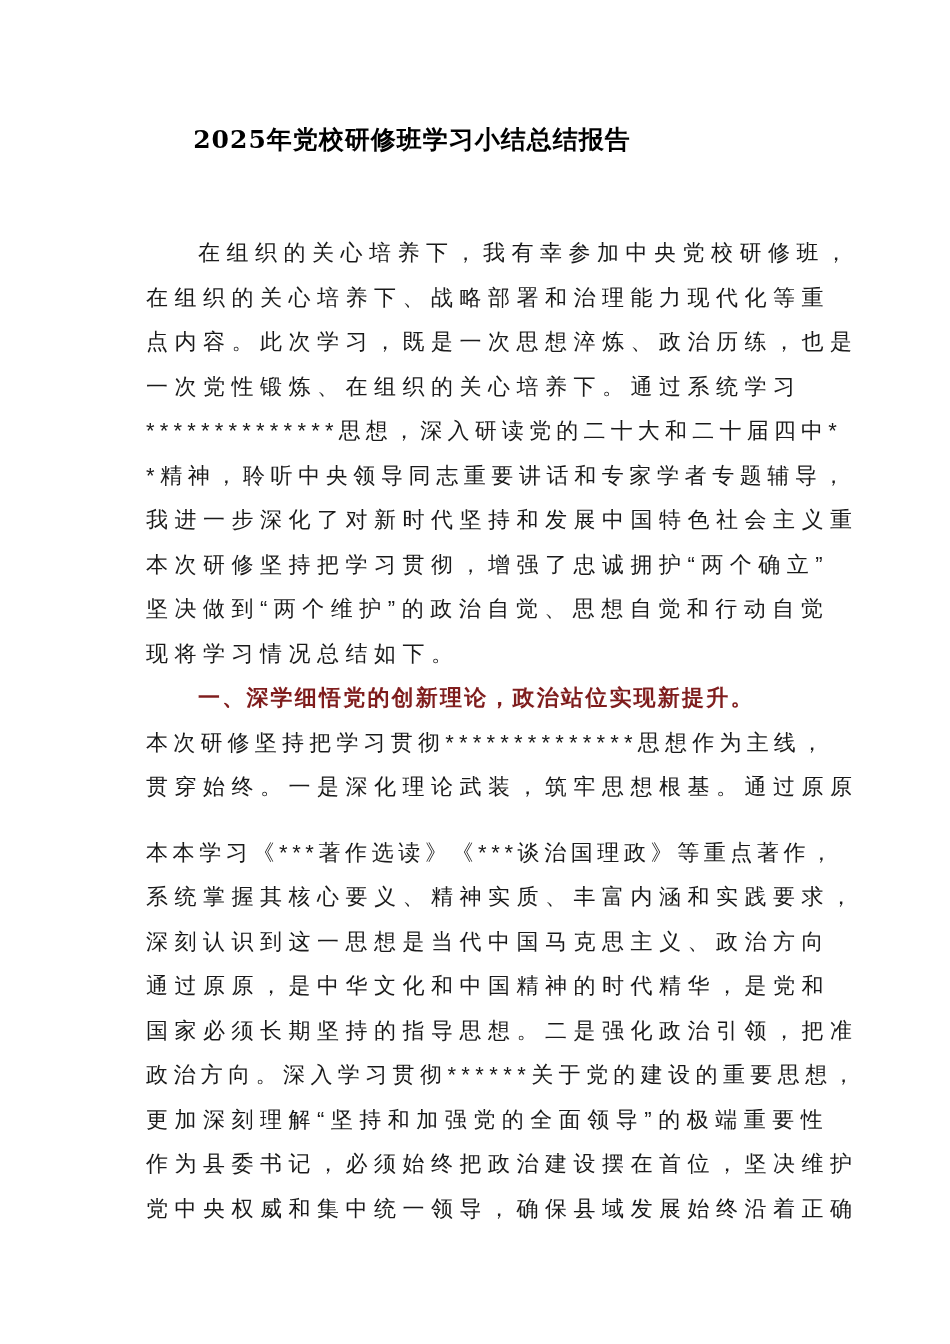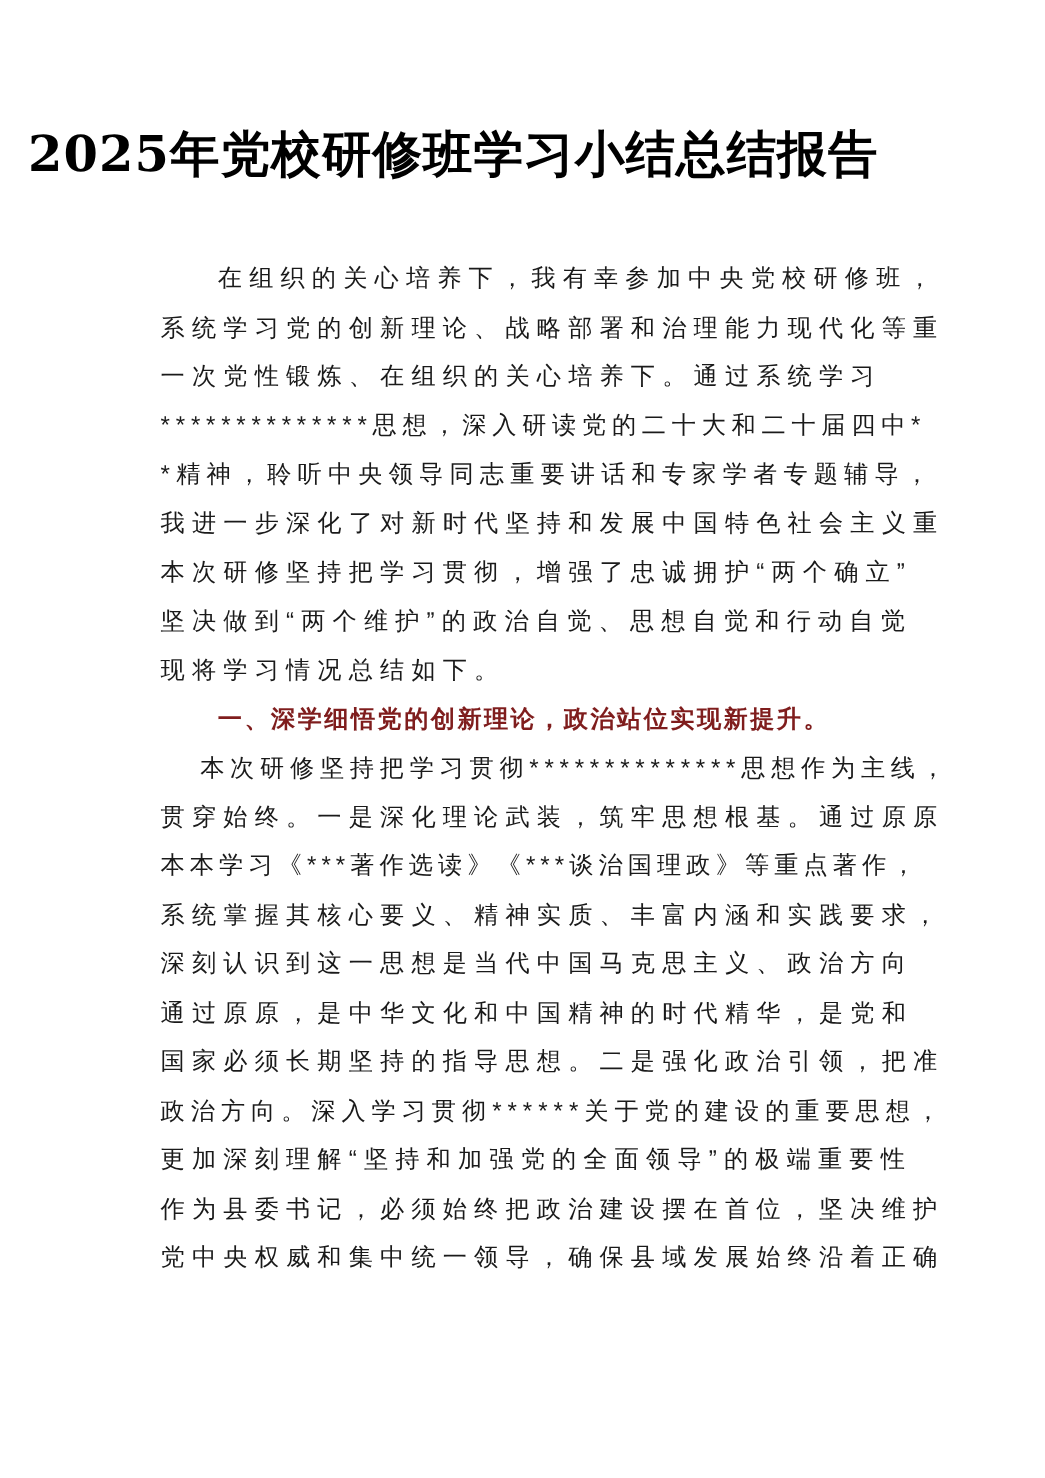--- a/index.html
+++ b/index.html
@@ -23,21 +23,21 @@
       background: #ffffff;
     }
     .title {
       position: absolute;
       top: 117px;
       left: 0;
       width: 824px;
       text-align: center;
       font-family: "DejaVu Serif", "Liberation Serif", serif;
       font-weight: bold;
-      font-size: 45px;
+      font-size: 25px;
       line-height: 46px;
       letter-spacing: 1px;
       color: #000000;
     }
     .body-text {
       position: absolute;
       top: 231px;
       left: 146px;
       width: 664px;
     }
@@ -62,35 +62,36 @@
   </style>
 </head>
 <body>
 
 <div class="page">
   <div class="title">2025年党校研修班学习小结总结报告</div>
 
   <div class="body-text">
     <div>
       <span class="line indent">在组织的关心培养下，我有幸参加中央党校研修班，</span>
-      <span class="line">系统学习党的创新理论、战略部署和治理能力现代化等重</span>
+      <span class="line">在组织的关心培养下、战略部署和治理能力现代化等重</span>
+      <span class="line">点内容。此次学习，既是一次思想淬炼、政治历练，也是</span>
       <span class="line">一次党性锻炼、在组织的关心培养下。通过系统学习</span>
       <span class="line" style="letter-spacing:5.2px;">**************思想，深入研读党的二十大和二十届四中*</span>
       <span class="line" style="letter-spacing:5.6px;">*精神，聆听中央领导同志重要讲话和专家学者专题辅导，</span>
       <span class="line">我进一步深化了对新时代坚持和发展中国特色社会主义重</span>
       <span class="line">本次研修坚持把学习贯彻，增强了忠诚拥护“两个确立”</span>
       <span class="line">坚决做到“两个维护”的政治自觉、思想自觉和行动自觉</span>
       <span class="line">现将学习情况总结如下。</span>
     </div>
 
     <div>
       <span class="line indent heading">一、深学细悟党的创新理论，政治站位实现新提升。</span>
-      <span class="line" style="letter-spacing:5.2px;margin-left:36px;">本次研修坚持把学习贯彻**************思想作为主线，</span>
+      <span class="line" style="letter-spacing:5.2px;">本次研修坚持把学习贯彻**************思想作为主线，</span>
       <span class="line">贯穿始终。一是深化理论武装，筑牢思想根基。通过原原</span>
-      <span class="line" style="letter-spacing:4.6px;">本本学习《***著作选读》《***谈治国理政》等重点著作，</span>
+      <span class="line" style="letter-spacing:4.6px;margin-top:21px;">本本学习《***著作选读》《***谈治国理政》等重点著作，</span>
       <span class="line">系统掌握其核心要义、精神实质、丰富内涵和实践要求，</span>
       <span class="line">深刻认识到这一思想是当代中国马克思主义、政治方向</span>
       <span class="line">通过原原，是中华文化和中国精神的时代精华，是党和</span>
       <span class="line">国家必须长期坚持的指导思想。二是强化政治引领，把准</span>
       <span class="line" style="letter-spacing:5.4px;">政治方向。深入学习贯彻******关于党的建设的重要思想，</span>
       <span class="line">更加深刻理解“坚持和加强党的全面领导”的极端重要性</span>
       <span class="line">作为县委书记，必须始终把政治建设摆在首位，坚决维护</span>
       <span class="line">党中央权威和集中统一领导，确保县域发展始终沿着正确</span>
     </div>
   </div>

